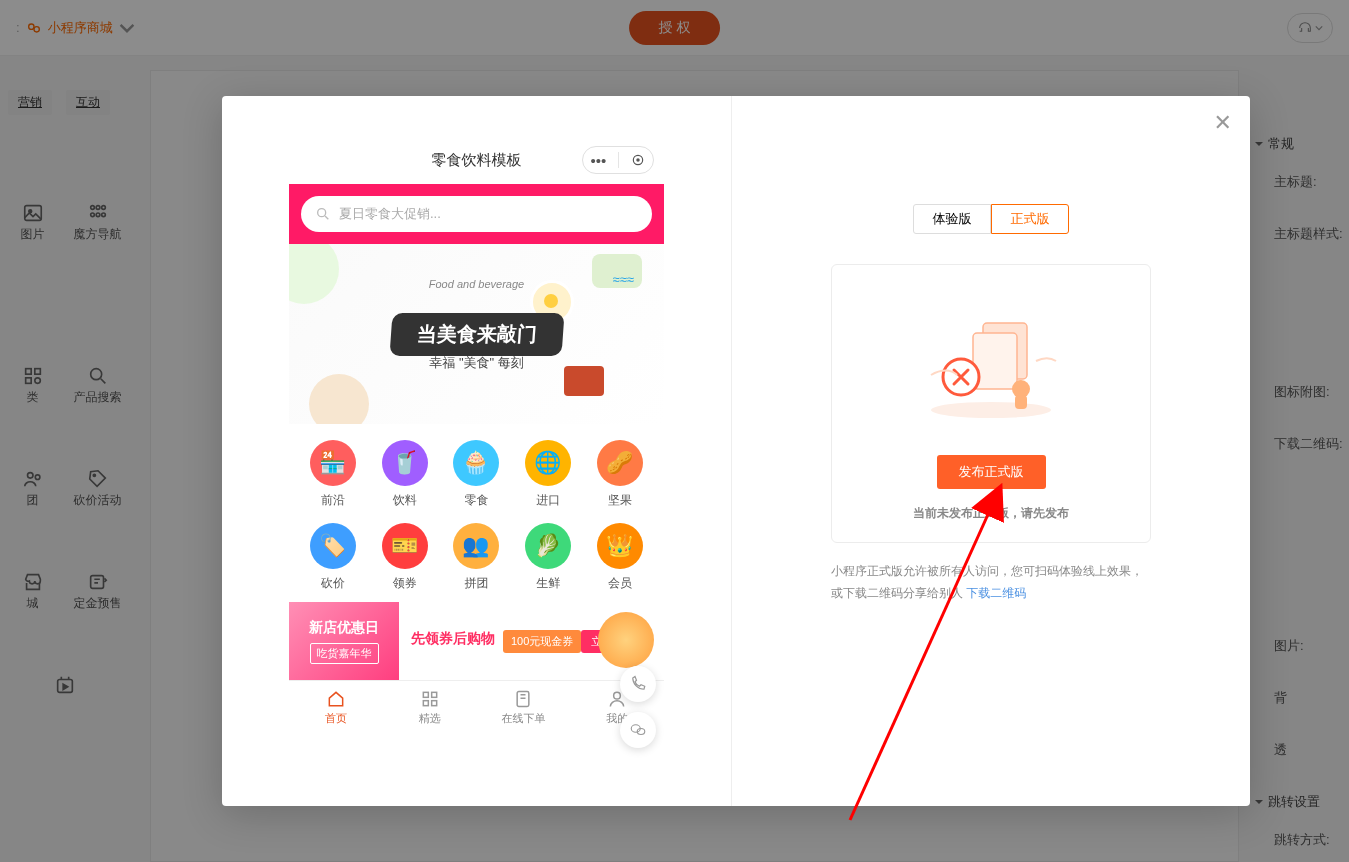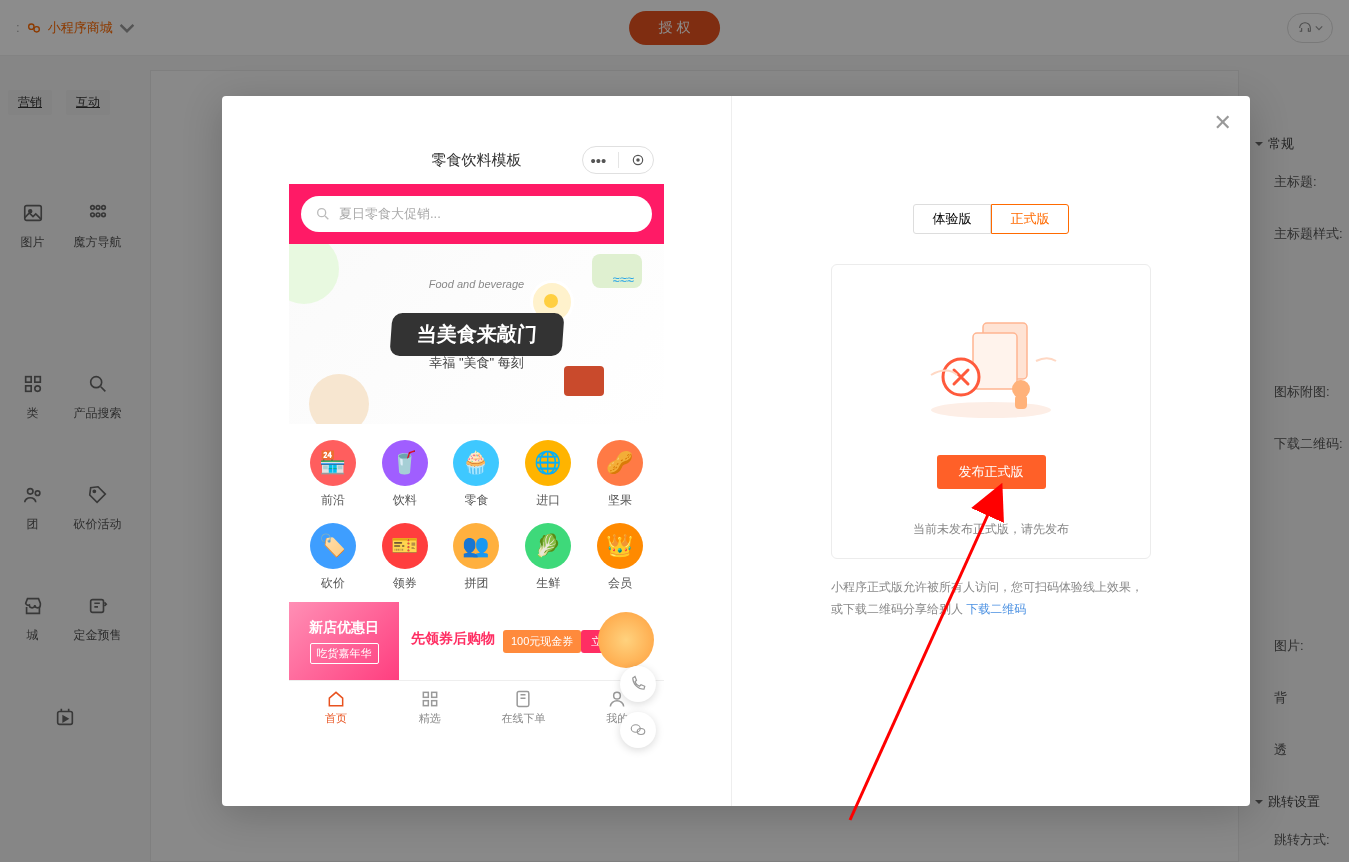--- a/index.html
+++ b/index.html
@@ -11,21 +11,21 @@
 .app-select svg { width: 16px; height: 16px; }
 .auth-btn { position: absolute; left: 50%; transform: translateX(-50%); background: #e8521f; color: #fff; border: none; padding: 8px 30px; border-radius: 18px; font-size: 14px; cursor: pointer; }
 .support { position: absolute; right: 16px; width: 46px; height: 30px; border: 1px solid #ddd; border-radius: 15px; display: flex; align-items: center; justify-content: center; gap: 2px; }
 
 
 .sidebar-tabs { position: absolute; top: 90px; left: 0; display: flex; gap: 14px; padding-left: 8px; text-decoration: underline; }
 .sidebar-tabs .tab { background: #eee; padding: 4px 10px; font-size: 12px; border-radius: 2px; }
 
 .sidebar { position: absolute; top: 200px; left: 0; width: 130px; }
 .sidebar-group { display: flex; justify-content: space-around; margin-bottom: 60px; }
-.sidebar-item { display: flex; flex-direction: column; align-items: center; gap: 8px; font-size: 12px; color: #555; cursor: pointer; width: 60px; }
+.sidebar-item { display: flex; flex-direction: column; align-items: center; font-size: 12px; color: #555; cursor: pointer; width: 60px; }
 .sidebar-item .icon-box { width: 26px; height: 26px; display: flex; align-items: center; justify-content: center; }
 
 
 .prop-panel { position: absolute; right: 0; top: 135px; width: 95px; text-align: left; }
 .prop-panel .sect { display: flex; align-items: center; gap: 4px; color: #444; font-size: 13px; margin-bottom: 20px; }
 .prop-panel .row { font-size: 13px; color: #555; margin-bottom: 34px; padding-left: 20px; }
 .prop-panel .gap-lg { margin-top: 140px; }
 
 
 .content-frame { position: absolute; left: 150px; top: 70px; right: 110px; bottom: 0; border: 1px solid #e8e8e8; background: #fafafa; }
@@ -79,21 +79,21 @@
 
 
 .version-toggle { display: flex; justify-content: center; margin: 88px auto 30px; }
 .version-toggle button { width: 78px; height: 30px; border: 1px solid #ddd; background: #fff; font-size: 13px; cursor: pointer; }
 .version-toggle button:first-child { border-radius: 3px 0 0 3px; }
 .version-toggle button:last-child { border-radius: 0 3px 3px 0; border-color: #ff6a00; color: #ff6a00; }
 
 .pub-card { width: 320px; margin: 0 auto; border: 1px solid #ececec; border-radius: 6px; padding: 30px 14px 20px; text-align: center; }
 .pub-illus { height: 140px; display: flex; align-items: center; justify-content: center; position: relative; margin-bottom: 20px; }
 .pub-btn { background: #ff6028; color: #fff; border: none; padding: 8px 22px; font-size: 13px; border-radius: 3px; cursor: pointer; }
-.pub-msg { margin-top: 32px; font-size: 12px; color: #888; }
+.pub-msg { margin-top: 16px; font-size: 12px; color: #888; font-weight: bold; }
 
 .pub-note { width: 320px; margin: 18px auto 0; font-size: 12px; color: #888; line-height: 1.8; }
 .pub-note a { color: #4a90e2; text-decoration: none; }
 
 
 .anno-arrow { position: absolute; z-index: 25; pointer-events: none; }
 
 
 .ic { width: 22px; height: 22px; stroke: #666; fill: none; stroke-width: 1.8; }
 </style>

